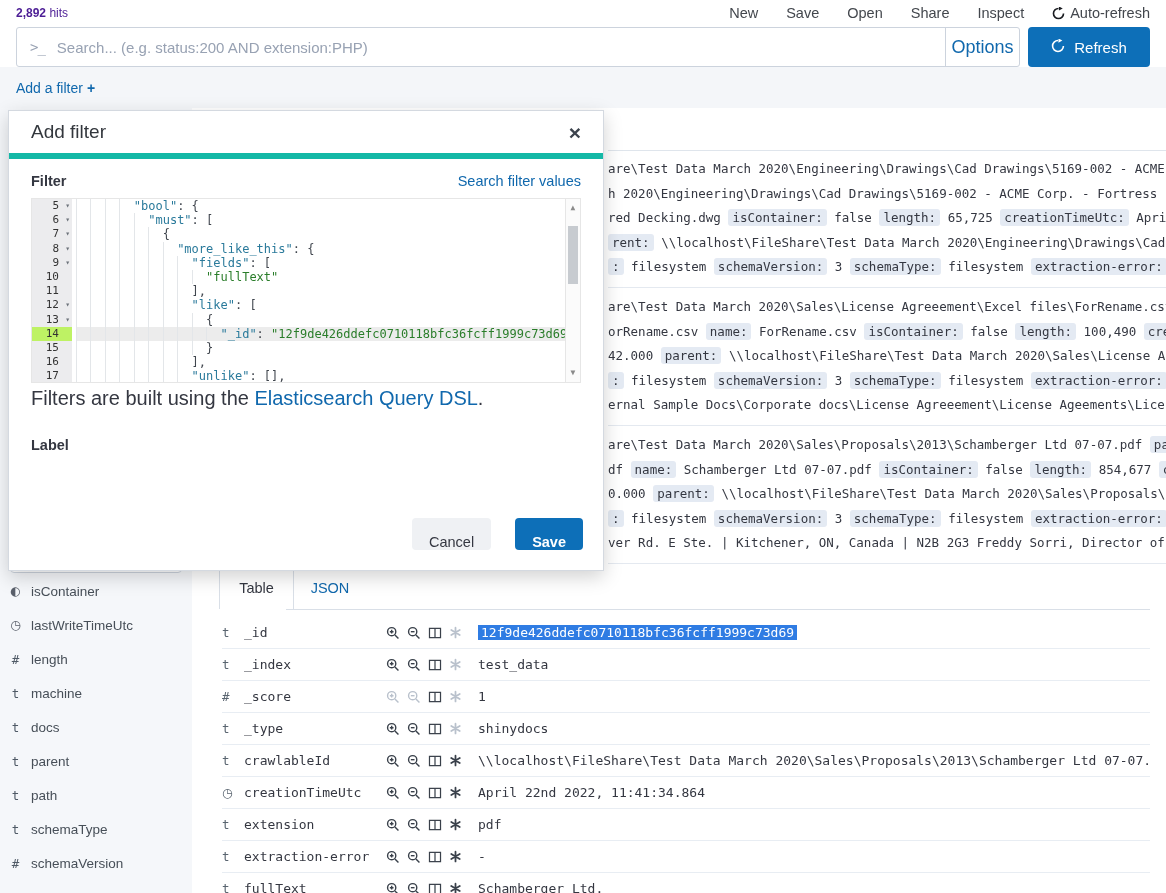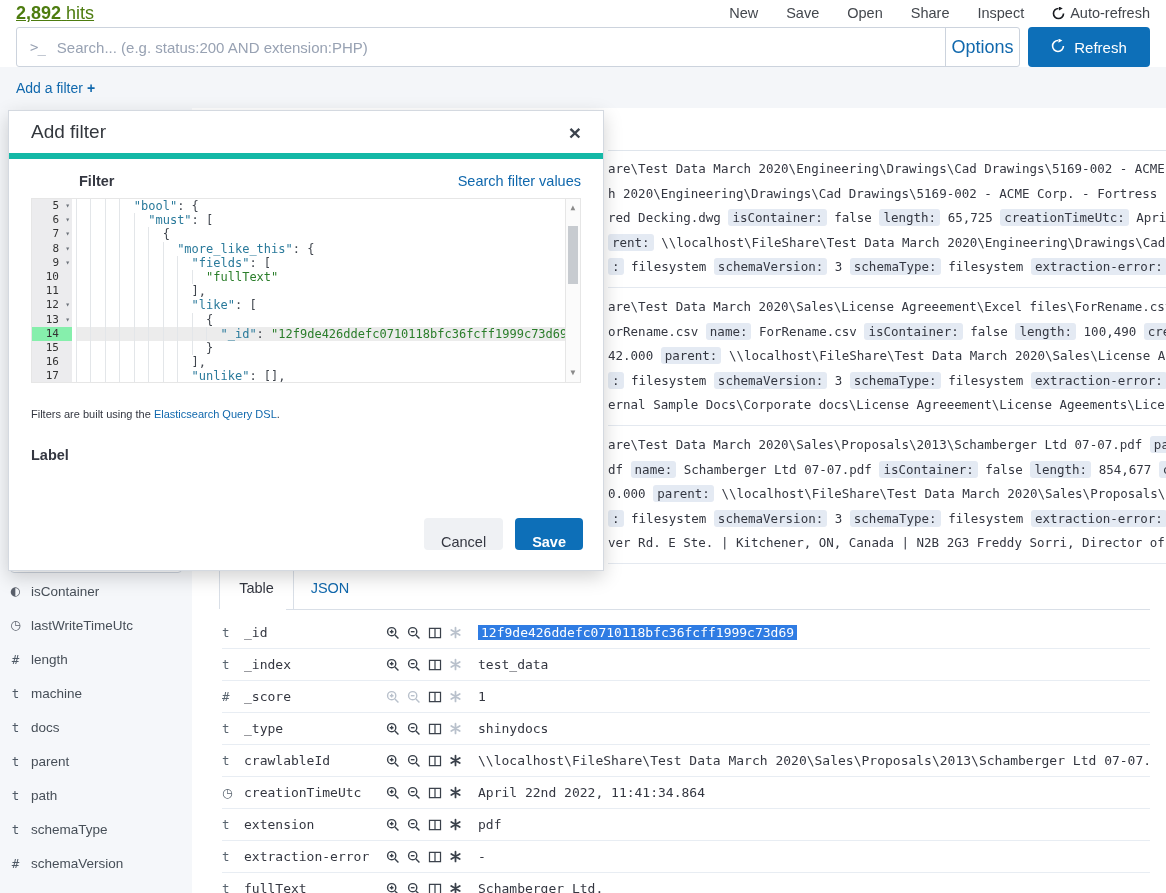--- a/index.html
+++ b/index.html
@@ -5,21 +5,21 @@
   * { margin:0; padding:0; box-sizing:border-box; }
   html,body { width:1166px; height:893px; }
   body {
     position:relative; overflow:hidden; background:#fff;
     font-family:"Liberation Sans", sans-serif; color:#343741;
   }
   .mono { font-family:"DejaVu Sans Mono", monospace; }
 
   
   .topbar { position:absolute; top:0; left:0; right:0; height:26px; display:flex; align-items:center; padding:0 16px; }
-  .hits { font-size:18px; color:#4d7c0f;text-decoration:underline; }
+  .hits { font-size:12px; color:#4c1d95; }
   .hits .num { font-weight:700; }
   .topmenu { margin-left:auto; display:flex; align-items:flex-start; gap:28px; font-size:14.5px; color:#43474d; }
   .topmenu > span { cursor:pointer; }
   .autorefresh { display:flex; align-items:center; gap:5px; }
   .autorefresh svg { display:block; }
 
   
   .querybar { position:absolute; top:27px; left:16px; right:16px; height:40px; display:flex; }
   .searchbox { flex:1; border:1px solid #ccd3dd; border-radius:3px; background:#fff; display:flex; align-items:stretch; }
   .prompt { align-self:center; color:#98a2b3; font-size:14px; padding:0 12px 0 13px; letter-spacing:-1px; }
@@ -67,47 +67,47 @@
   .dvalue { margin-left:6px; white-space:nowrap; overflow:hidden; }
   .dvalue .sel { background:#2f7ce3; color:#fff; padding:1px 3px; }
 
   
   .modal { position:absolute; left:8px; top:110px; width:596px; height:461px; background:#fff; border:1px solid #d4d9e0; box-shadow:0 6px 18px rgba(0,0,0,.18); z-index:10; }
   .modal-header { height:48px; display:flex; align-items:center; padding:0 22px; border-bottom:6px solid #14b8a6; }
   .modal-title { font-size:19px; color:#33373d; }
   .modal-close { margin-left:auto; font-size:21px; font-weight:700; color:#3c434d; cursor:pointer; line-height:1; }
   .modal-body { padding:14px 22px 0 22px; }
   .filter-head { display:flex; align-items:baseline; margin-bottom:9px; }
-  .filter-label { font-weight:700; font-size:14.5px;margin-left:48px; }
+  .filter-label { font-weight:700; font-size:14.5px; }
   .searchvals { margin-left:auto; color:#1068ad; font-size:14.5px; cursor:pointer; }
 
   .editor { position:relative; height:185px; border:1px solid #e6e6e6; display:flex; font-family:"DejaVu Sans Mono",monospace; font-size:12px; line-height:14.2px; overflow:hidden; background:#fff; }
   .gutter { width:40px; background:#ececee; color:#333; flex:none; }
   .gcell { height:14.2px; text-align:right; padding-right:13px; font-size:11px; position:relative; }
-  .gcell.gactive { background:#86efac; }
+  .gcell.gactive { background:#bef264; }
   .gcell .fold { position:absolute; right:2px; top:0; font-size:8px; color:#6d737b; }
   .codearea { flex:1; padding-left:4px; }
   .cline { height:14.2px; white-space:pre; }
   .cline.active { background:#ececec; }
   .ind { display:inline-block; height:100%; vertical-align:top;
          background:repeating-linear-gradient(to right, #e3e6e9 0, #e3e6e9 1px, transparent 1px, transparent 2ch); }
   .k { color:#2a7a9b; } .p { color:#40464e; } .s { color:#2a7d2a; }
   .cursor { display:inline-block; width:1px; height:11px; background:#222; vertical-align:-1px; }
   .escroll { position:absolute; right:0; top:0; bottom:0; width:15px; background:#fbfbfb; border-left:1px solid #e6e6e6; color:#8a8a8a; }
   .eup, .edown { position:absolute; left:0; right:0; text-align:center; font-size:8px; }
   .eup { top:2px; } .edown { bottom:2px; }
   .ethumb { position:absolute; top:27px; left:2px; right:2px; height:58px; background:#c7cbd0; }
 
-  .dsl { margin-top:25px; font-size:11px; color:#343741; }
+  .dsl { margin-top:4px; font-size:20px; color:#343741; }
   .dsl a { color:#1068ad; text-decoration:none; cursor:pointer; }
   .label-h { margin-top:27px; font-weight:700; font-size:14.5px; }
   .label-input { margin-top:9px; width:172px; height:32px; border:1px solid #ccd3dd; border-radius:4px; padding:0 10px; font-size:15px; color:#343741; outline:none; font-family:"Liberation Sans",sans-serif; }
   .label-input::placeholder { color:#9aa5b1; }
   .modal-footer { position:absolute; right:20px; bottom:20px; display:flex; gap:12px; }
-  .btn { height:31px; padding:16px 17px; border:none; border-radius:4px; font-size:14.5px; cursor:pointer; font-family:"Liberation Sans",sans-serif; }
+  .btn { height:31px; padding:16px 17px; border:none; border-radius:4px; font-size:14.5px; cursor:pointer; font-family:"Liberation Sans",sans-serif;margin-left:12px; }
   .btn.cancel { background:#eff1f4; color:#343741; }
   .btn.save { background:#0d6fb8; color:#fff; font-weight:700; }
 </style>
 </head>
 <body>
 
 <header class="topbar">
   <div class="hits">
     <span class="num">2,892</span>
     <span>hits</span>

